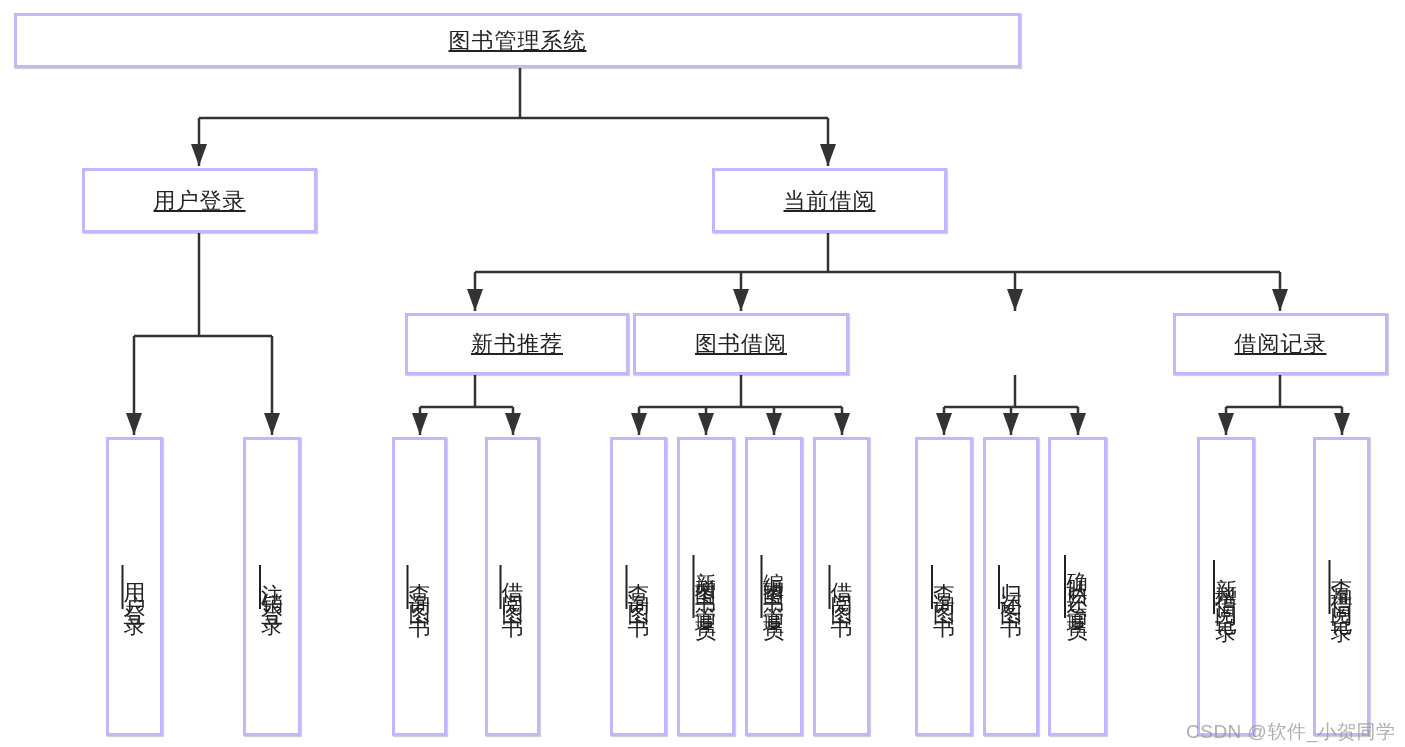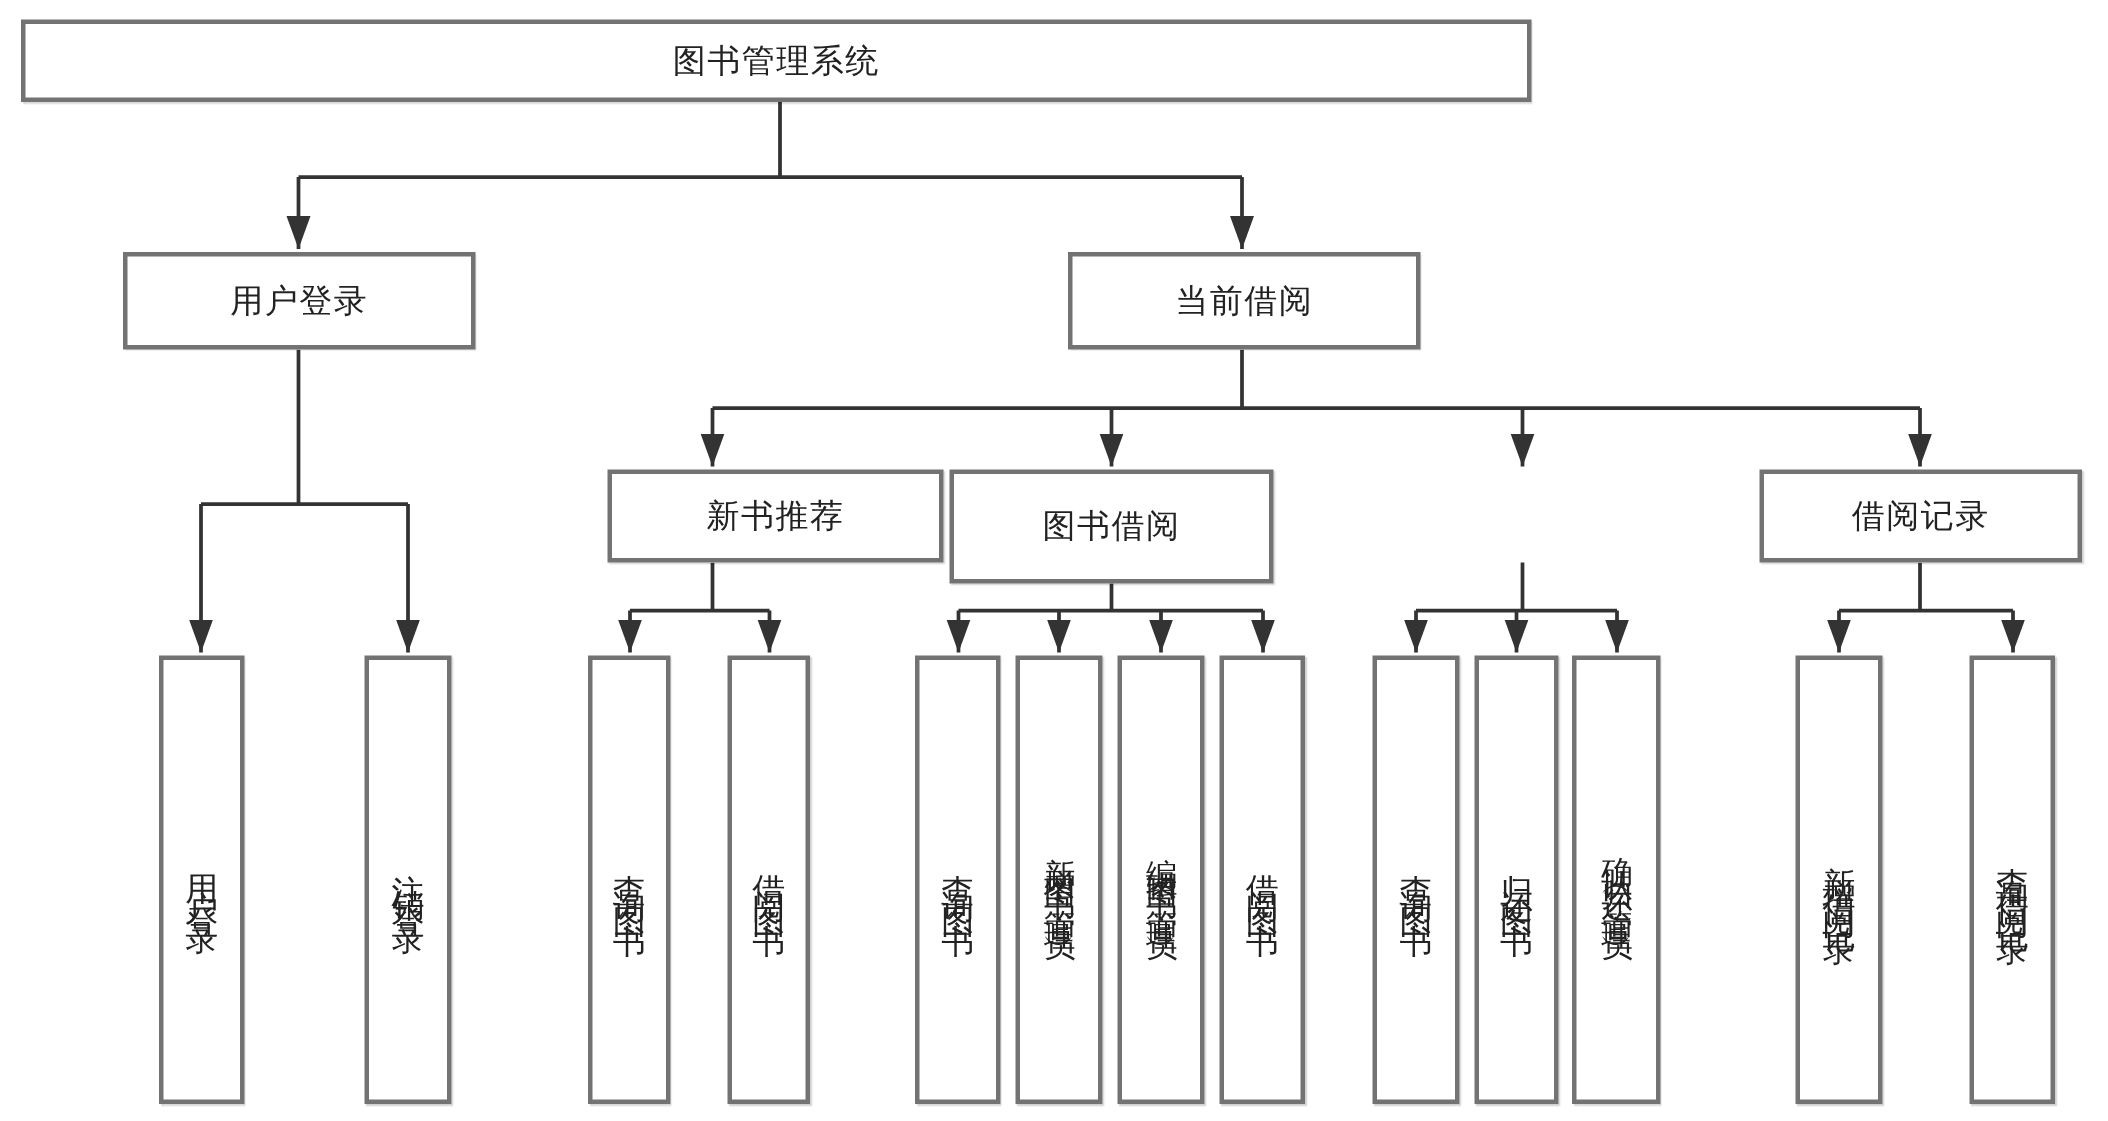--- a/index.html
+++ b/index.html
@@ -20,26 +20,27 @@
     left: 0;
     top: 0;
     width: 1405px;
     height: 747px;
     pointer-events: none;
   }
   .node {
     position: absolute;
     box-sizing: border-box;
     background: #ffffff;
-    border: 3px solid #737373;
+    border: 3px solid #c4b5fd;
     color: #222222;
     display: flex;
     align-items: center;
     justify-content: center;
     box-shadow: 1px 1px 1px rgba(0,0,0,0.18);
+    text-decoration: underline;
   }
   .hbox {
     font-size: 22px;
     letter-spacing: 1px;
     text-align: center;
     white-space: nowrap;
   }
   .vbox {
     top: 437px;
     height: 299px;
@@ -131,35 +132,36 @@
       <path d="M1342 407 V435" marker-end="url(#arr)"></path>
     </g>
   </svg>
 
   <div class="node hbox" style="left:14px; top:13px; width:1007px; height:55px;">图书管理系统</div>
 
   <div class="node hbox" style="left:82px; top:168px; width:235px; height:65px;">用户登录</div>
   <div class="node hbox" style="left:712px; top:168px; width:235px; height:65px;">当前借阅</div>
 
   <div class="node hbox" style="left:363px; top:313px; width:224px; height:62px;margin-left:42px;">新书推荐</div>
-  <div class="node hbox" style="left:633px; top:313px; width:216px; height:76px;">图书借阅</div>
+  <div class="node hbox" style="left:633px; top:313px; width:216px; height:62px;">图书借阅</div>
   <div class="node hbox" style="left:1173px; top:313px; width:215px; height:62px;">借阅记录</div>
 
   <div class="node vbox" style="left:106px; width:57px;">用户登录</div>
   <div class="node vbox" style="left:243px; width:58px;">注销登录</div>
 
   <div class="node vbox" style="left:392px; width:55px;">查询图书</div>
   <div class="node vbox" style="left:485px; width:55px;">借阅图书</div>
 
   <div class="node vbox" style="left:610px; width:57px;">查询图书</div>
   <div class="node vbox long" style="left:677px; width:58px;">新增图书（管理员）</div>
   <div class="node vbox long" style="left:745px; width:58px;">编辑图书（管理员）</div>
   <div class="node vbox" style="left:813px; width:57px;">借阅图书</div>
 
   <div class="node vbox" style="left:915px; width:58px;">查询图书</div>
   <div class="node vbox" style="left:983px; width:56px;">归还图书</div>
   <div class="node vbox long" style="left:1048px; width:59px;">确认归还（管理员）</div>
 
   <div class="node vbox" style="left:1197px; width:58px; letter-spacing:9px;">新增借阅记录</div>
   <div class="node vbox" style="left:1313px; width:57px; letter-spacing:9px;">查询借阅记录</div>
 
+  <div class="watermark">CSDN @软件_小贺同学</div>
 
 </div>
 
 </body></html>

